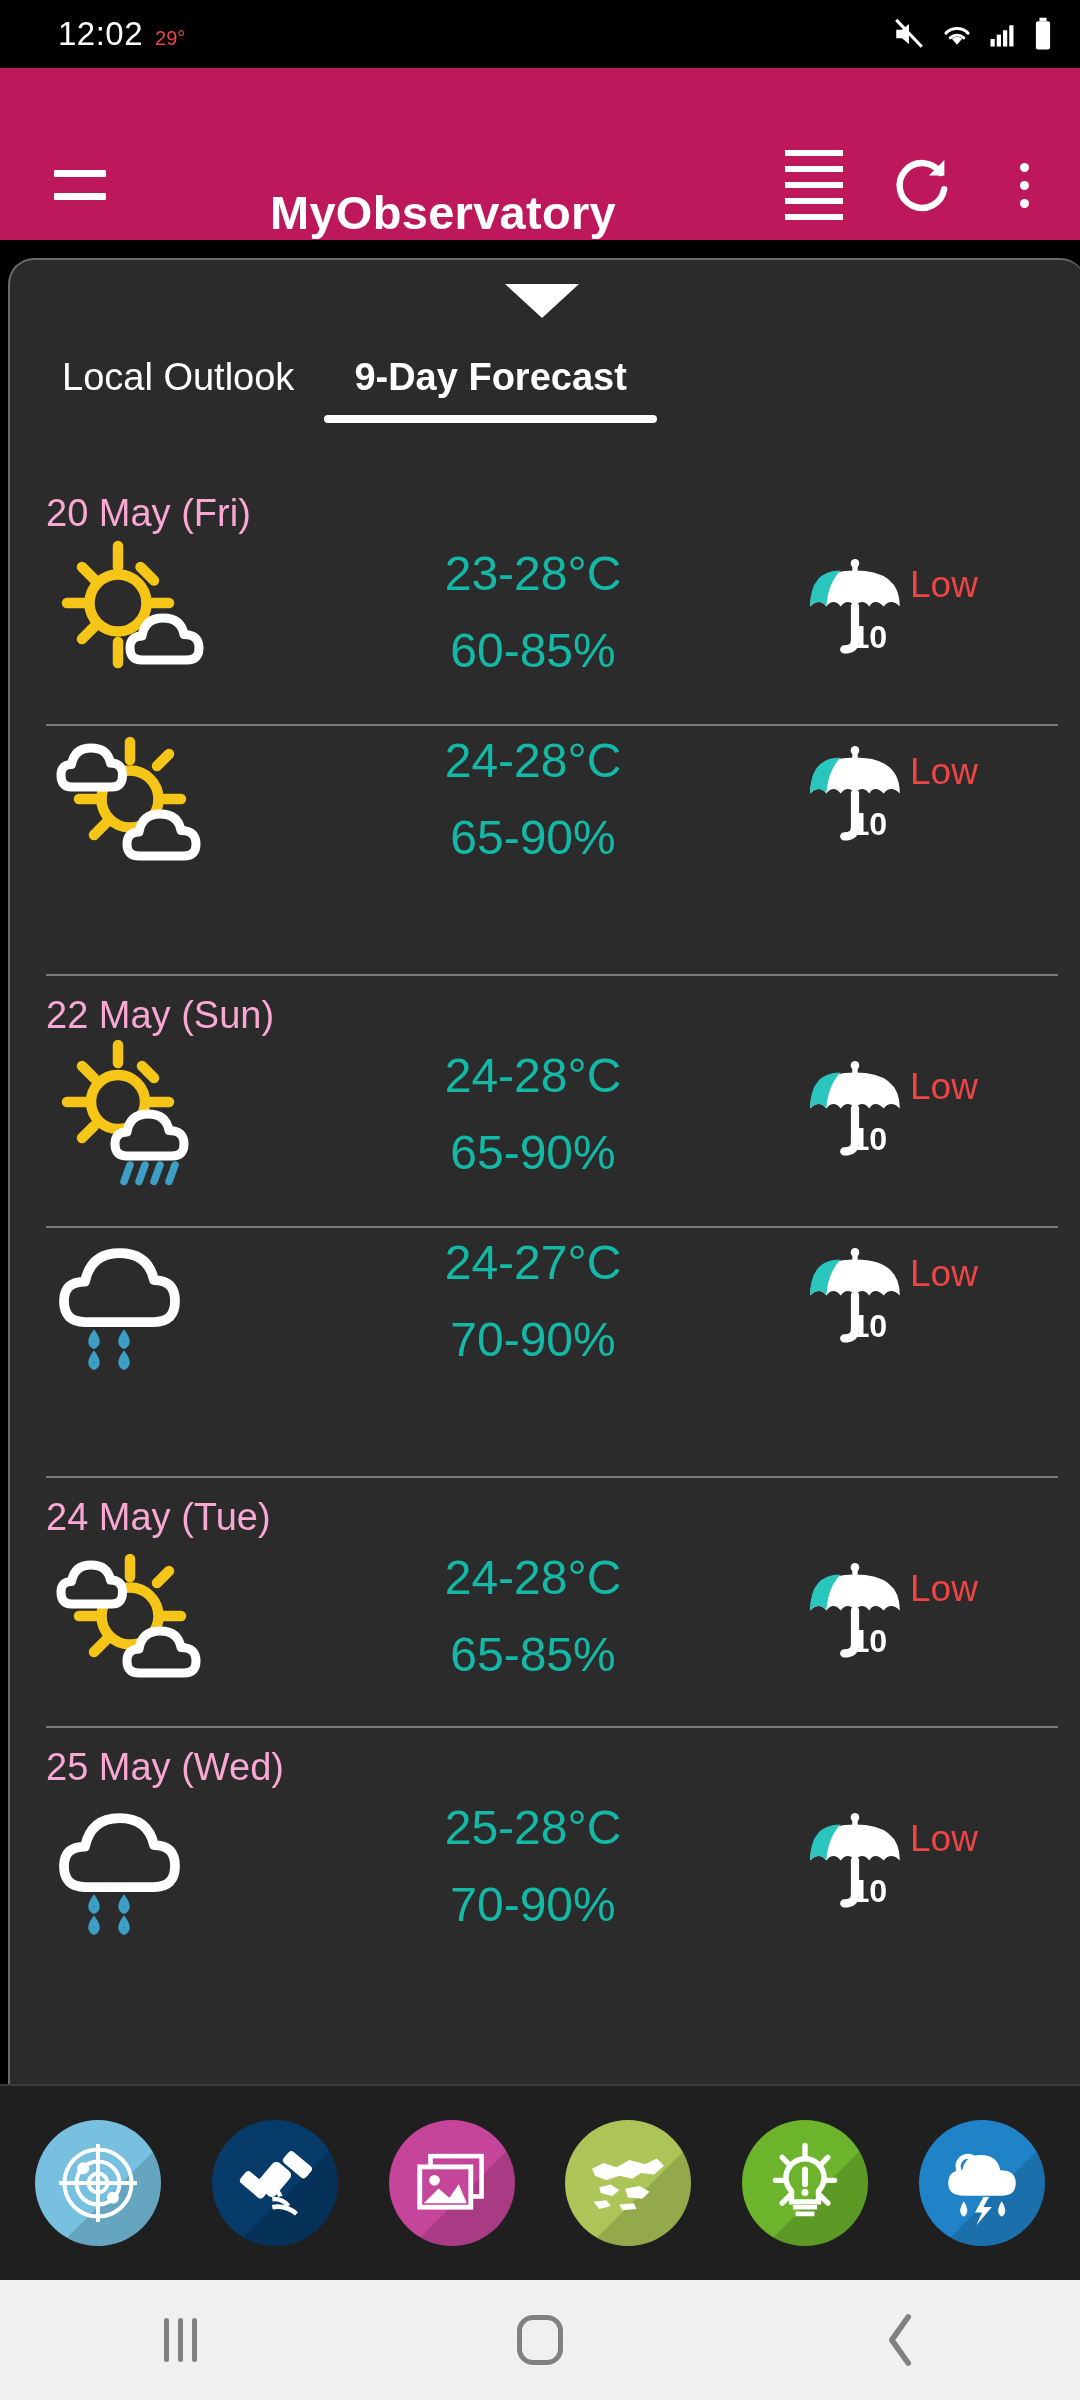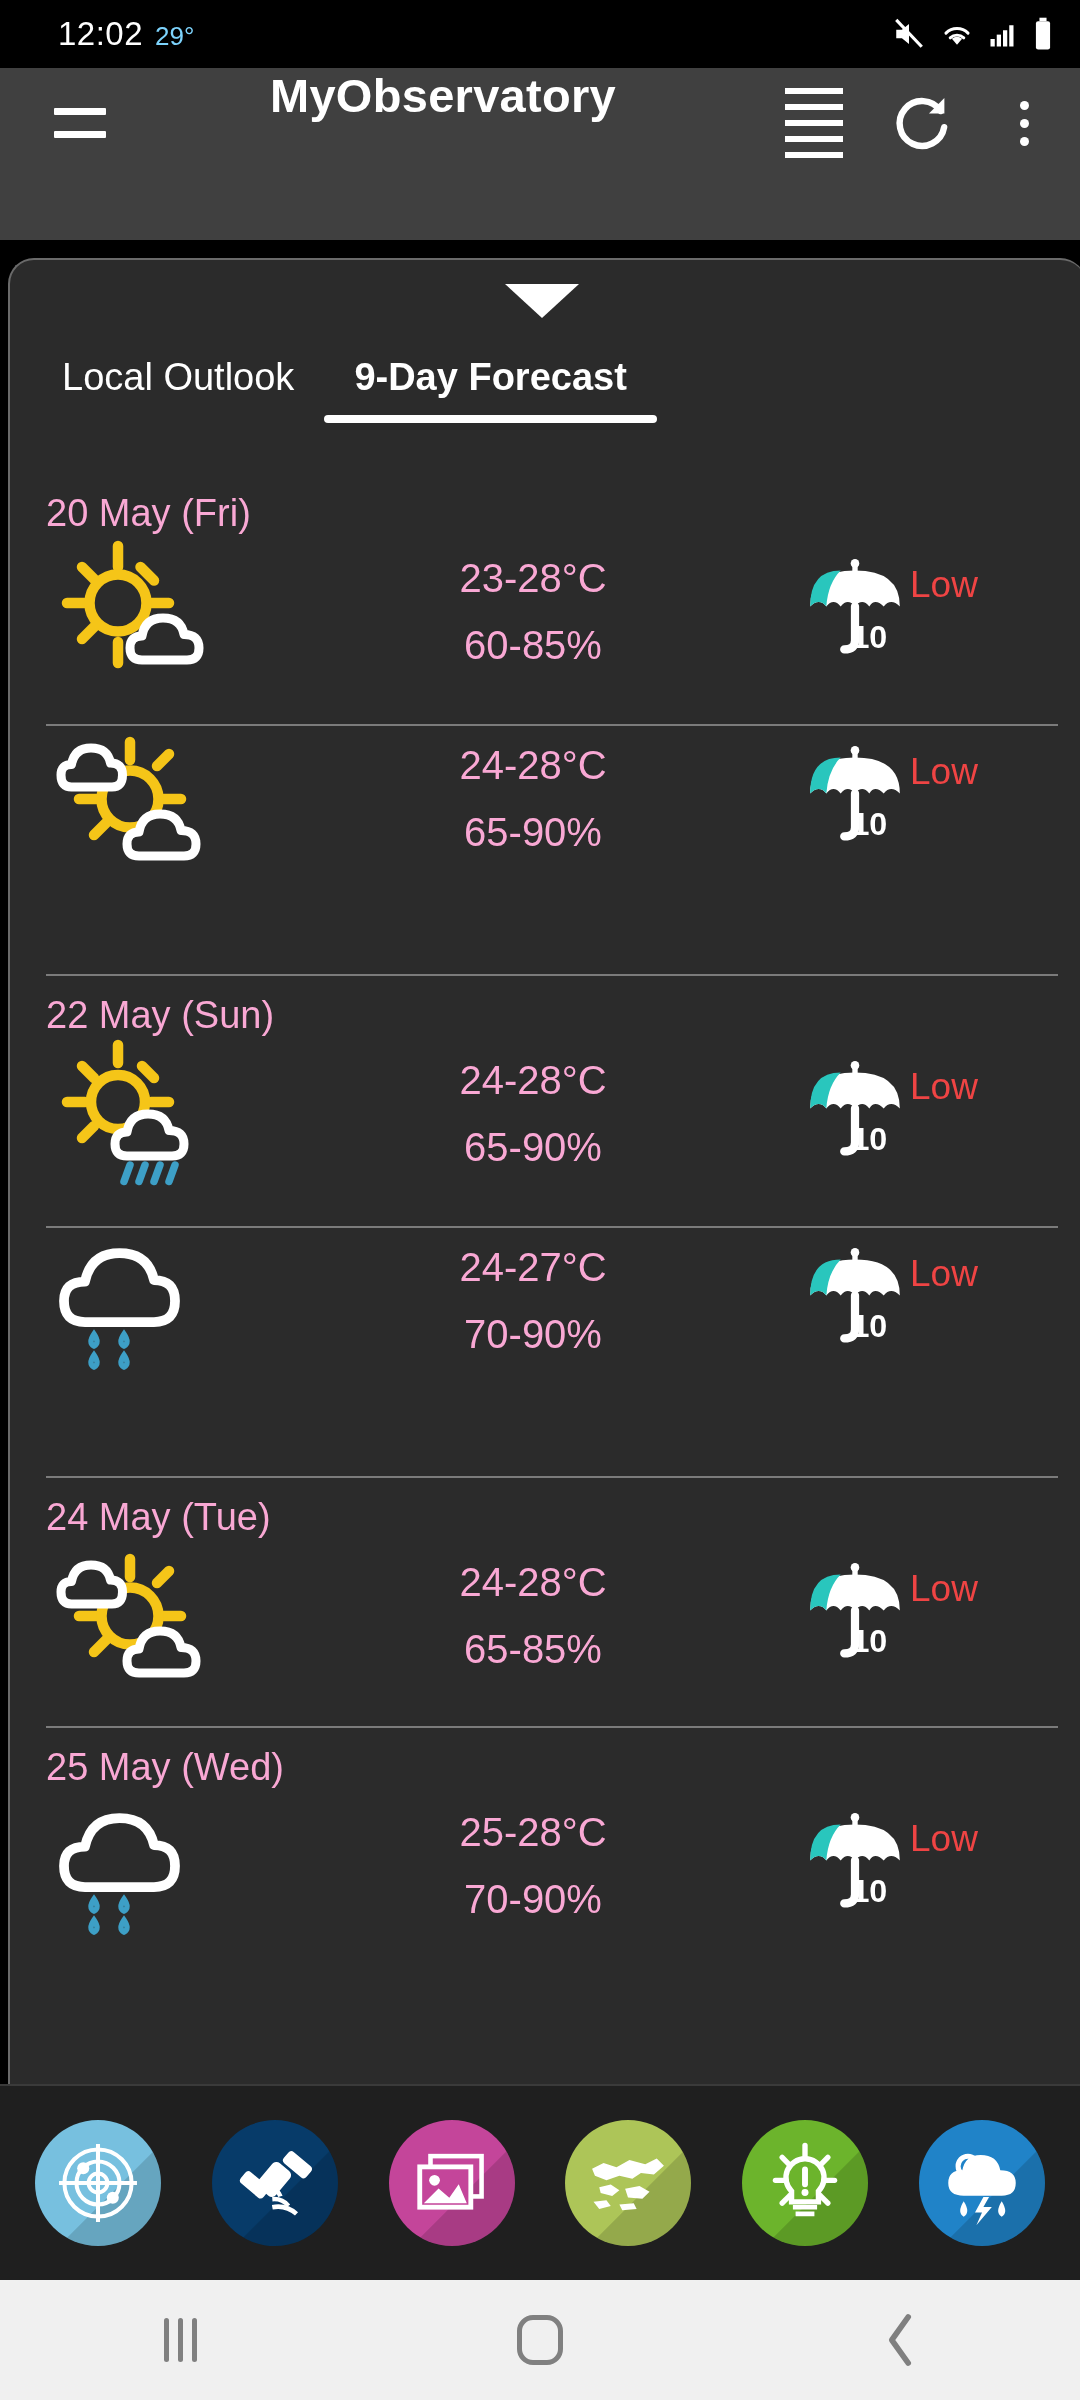--- a/index.html
+++ b/index.html
@@ -18,31 +18,31 @@
   
   .status-bar {
     position: absolute; top: 0; left: 0;
     width: 1080px; height: 68px;
     background: #000;
     display: flex; align-items: center;
     padding: 0 26px 0 58px;
   }
   .status-left { display: flex; align-items: baseline; gap: 12px; }
   .status-time { color: #fff; font-size: 33px; letter-spacing: .5px; }
-  .status-temp { color: #7dd3fc; font-size: 26px; }
+  .status-temp { color: #ef4444; font-size: 20px; }
   .status-spacer { flex: 1; }
   .status-right { display: flex; align-items: center; gap: 14px; }
   .status-right svg { display: block; }
 
   
   .app-bar {
     position: absolute; top: 68px; left: 0;
     width: 1080px; height: 172px;
-    background: #404040;
-    display: flex; align-items: flex-start;
+    background: #be185d;
+    display: flex; align-items: flex-end;
   }
   .appbar-btn {
     display: flex; align-items: center; justify-content: center;
     height: 110px;
   }
   .hamburger { width: 104px; margin-left: 28px; }
   .hamburger .bar {
     width: 52px; height: 7px; background: #fff; border-radius: 1px;
     margin: 8px 0;
   }
@@ -125,21 +125,21 @@
     width: 250px; height: 150px;
     display: flex; align-items: center; justify-content: flex-start;
     padding-left: 6px;
   }
   .fc-vals {
     flex: 1;
     display: flex; flex-direction: column; align-items: center;
     gap: 22px;
     margin-left: -30px;
   }
-  .fc-vals span { color: #f9a8d4; font-size: 40px; }
+  .fc-vals span { color: #14b8a6; font-size: 48px; }
   .fc-uv {
     width: 250px;
     display: flex; flex-direction: row; align-items: flex-start;
     margin-right: 4px;
   }
   .uv-label { color: #ef4444; font-size: 37px; margin-top: 6px; }
 
   
   .shortcuts {
     position: absolute; top: 2084px; left: 0;

